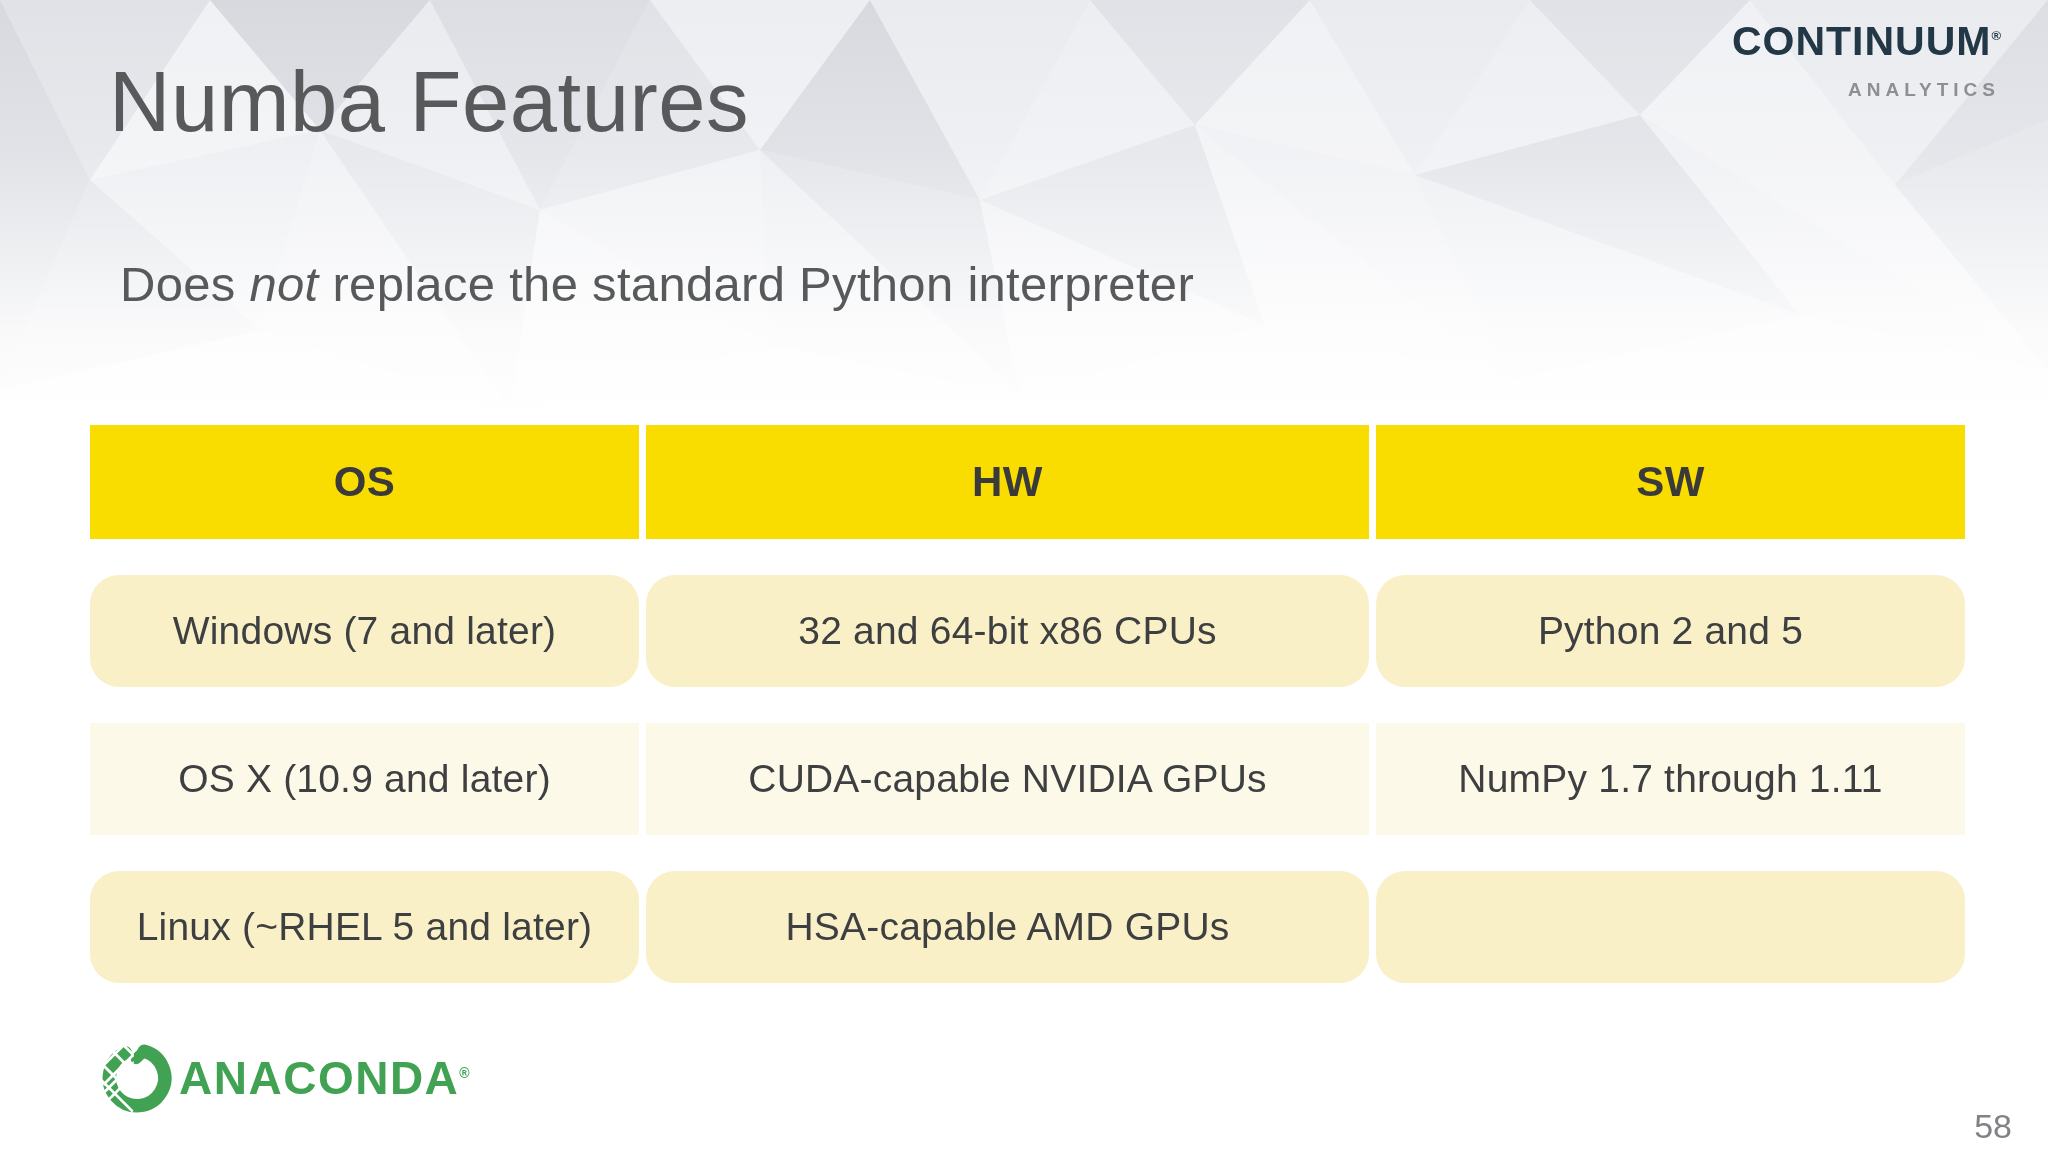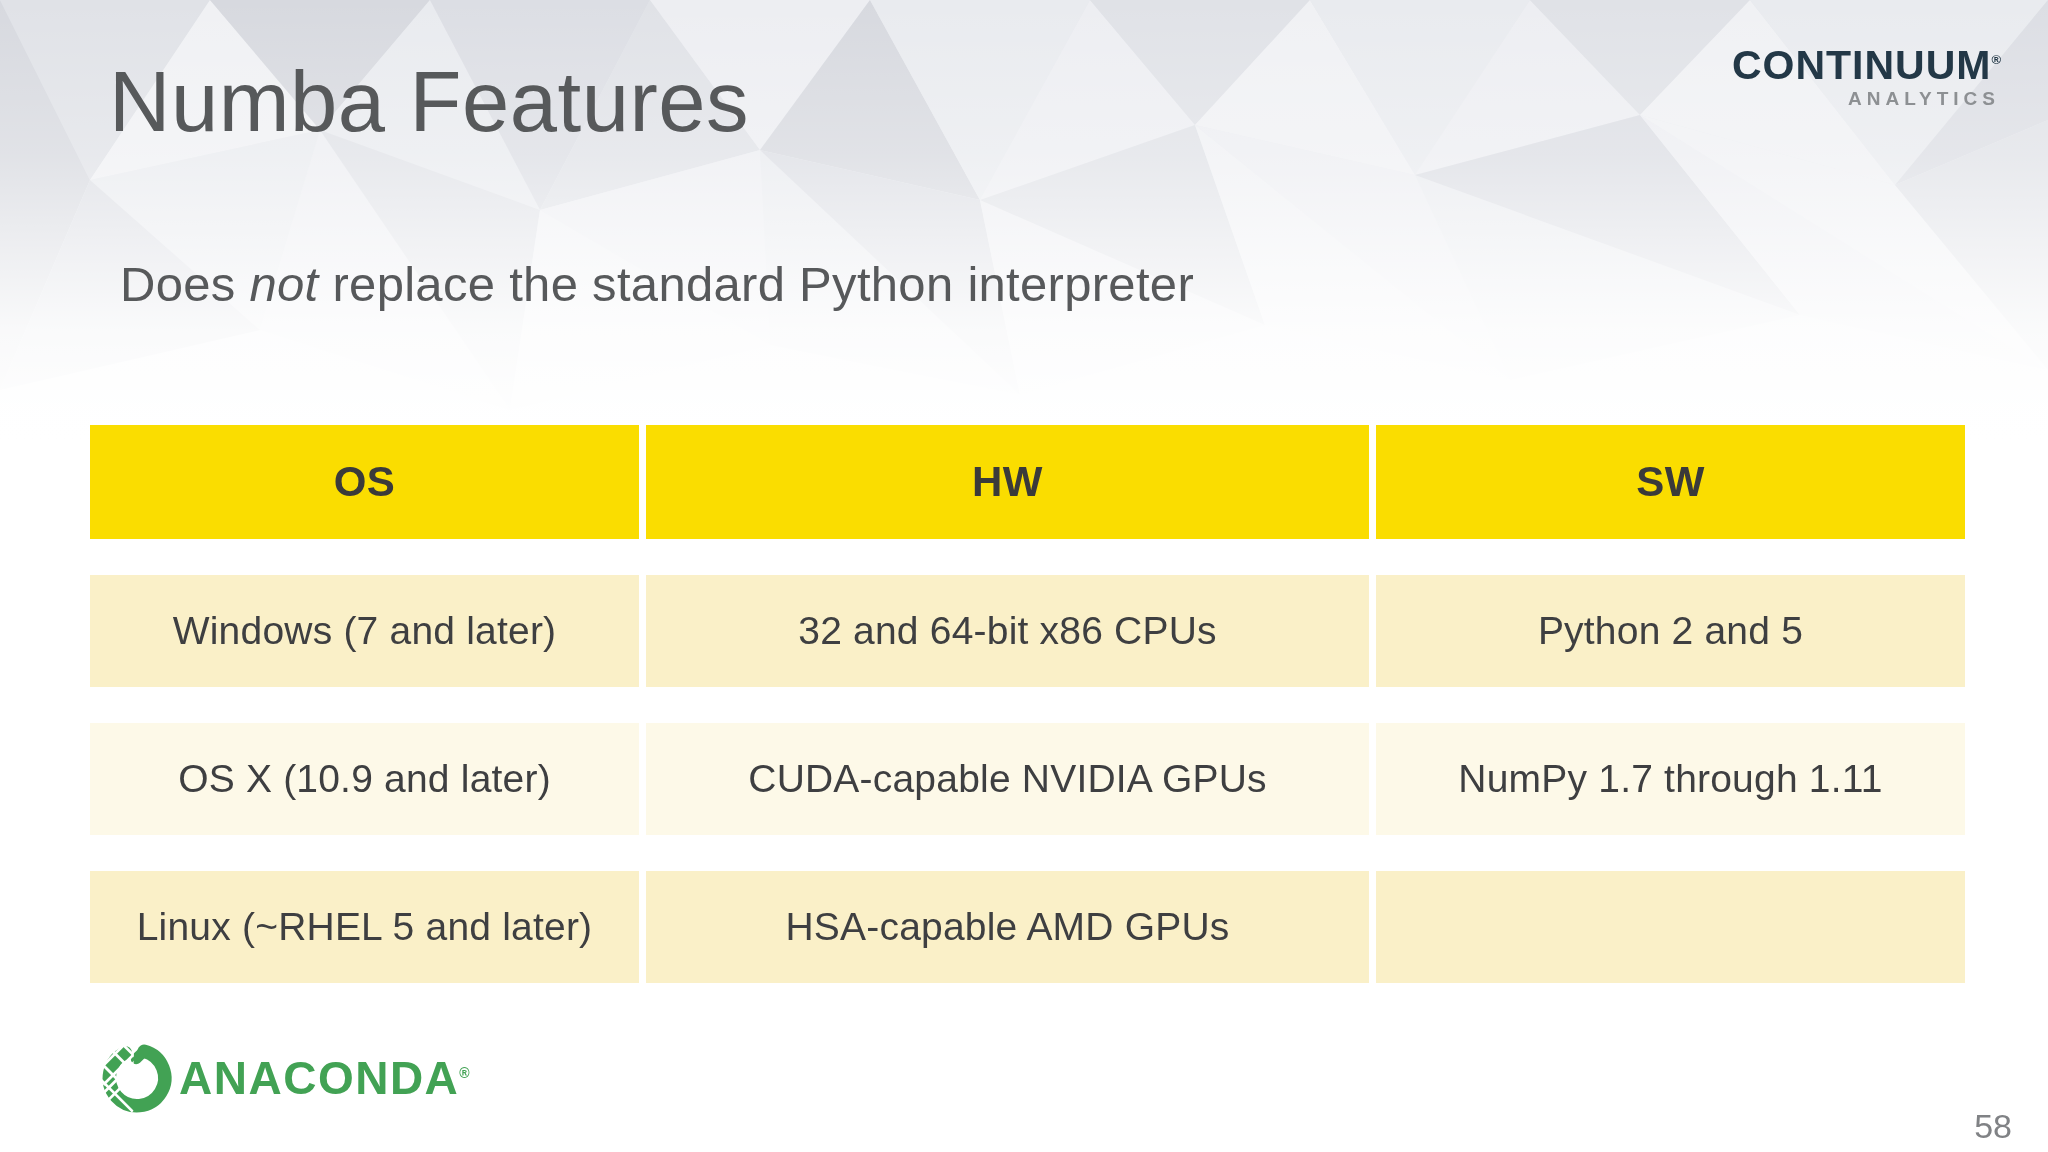--- a/index.html
+++ b/index.html
@@ -12,26 +12,26 @@
   
   .page-title{
     position:absolute;left:109px;top:55px;z-index:2;
     font-size:85px;line-height:1.1;font-weight:400;color:var(--title-gray);
     letter-spacing:0.5px;
   }
   
   .continuum{position:absolute;right:46px;top:20px;z-index:2;text-align:right;}
   .continuum .wordmark{
     font-size:41px;font-weight:700;letter-spacing:1px;color:var(--continuum-navy);
-    line-height:1.05;white-space:nowrap;margin-top:24px;
+    line-height:1.05;white-space:nowrap;
   }
   .continuum .wordmark sup{font-size:13px;font-weight:700;vertical-align:super;}
   .continuum .tagline{
     font-size:19px;font-weight:700;letter-spacing:5px;color:var(--analytics-gray);
-    margin-top:1px;padding-right:2px;
+    margin-top:16px;padding-right:2px;
   }
   
   .subtitle{
     position:absolute;left:120px;top:256px;z-index:2;
     font-size:49px;color:var(--title-gray);letter-spacing:0.3px;white-space:nowrap;
   }
   .subtitle .em{font-style:italic;}
   
   .compat-table{
     position:absolute;left:90px;top:397px;width:1875px;z-index:2;
@@ -42,21 +42,21 @@
   }
   .trow{display:contents;}
   .th,.td{
     display:flex;align-items:center;justify-content:center;text-align:center;margin-top:28px;
   }
   .th{
     background:var(--header-yellow);
     font-size:42px;font-weight:700;color:#3a3a3a;letter-spacing:0.5px;
   }
   .td{font-size:39px;color:var(--cell-text);letter-spacing:0.2px;}
-  .trow.odd .td{background:var(--row-cream);}
+  .trow.odd .td{background:var(--row-cream);border-radius:29px;}
   .trow.even .td{background:var(--row-cream-light);}
   
   .anaconda{
     position:absolute;left:95px;top:1036px;z-index:2;
     display:flex;align-items:center;
   }
   .anaconda .name{
     font-size:46px;font-weight:700;letter-spacing:1.5px;color:var(--anaconda-green);
     line-height:1;
   }

